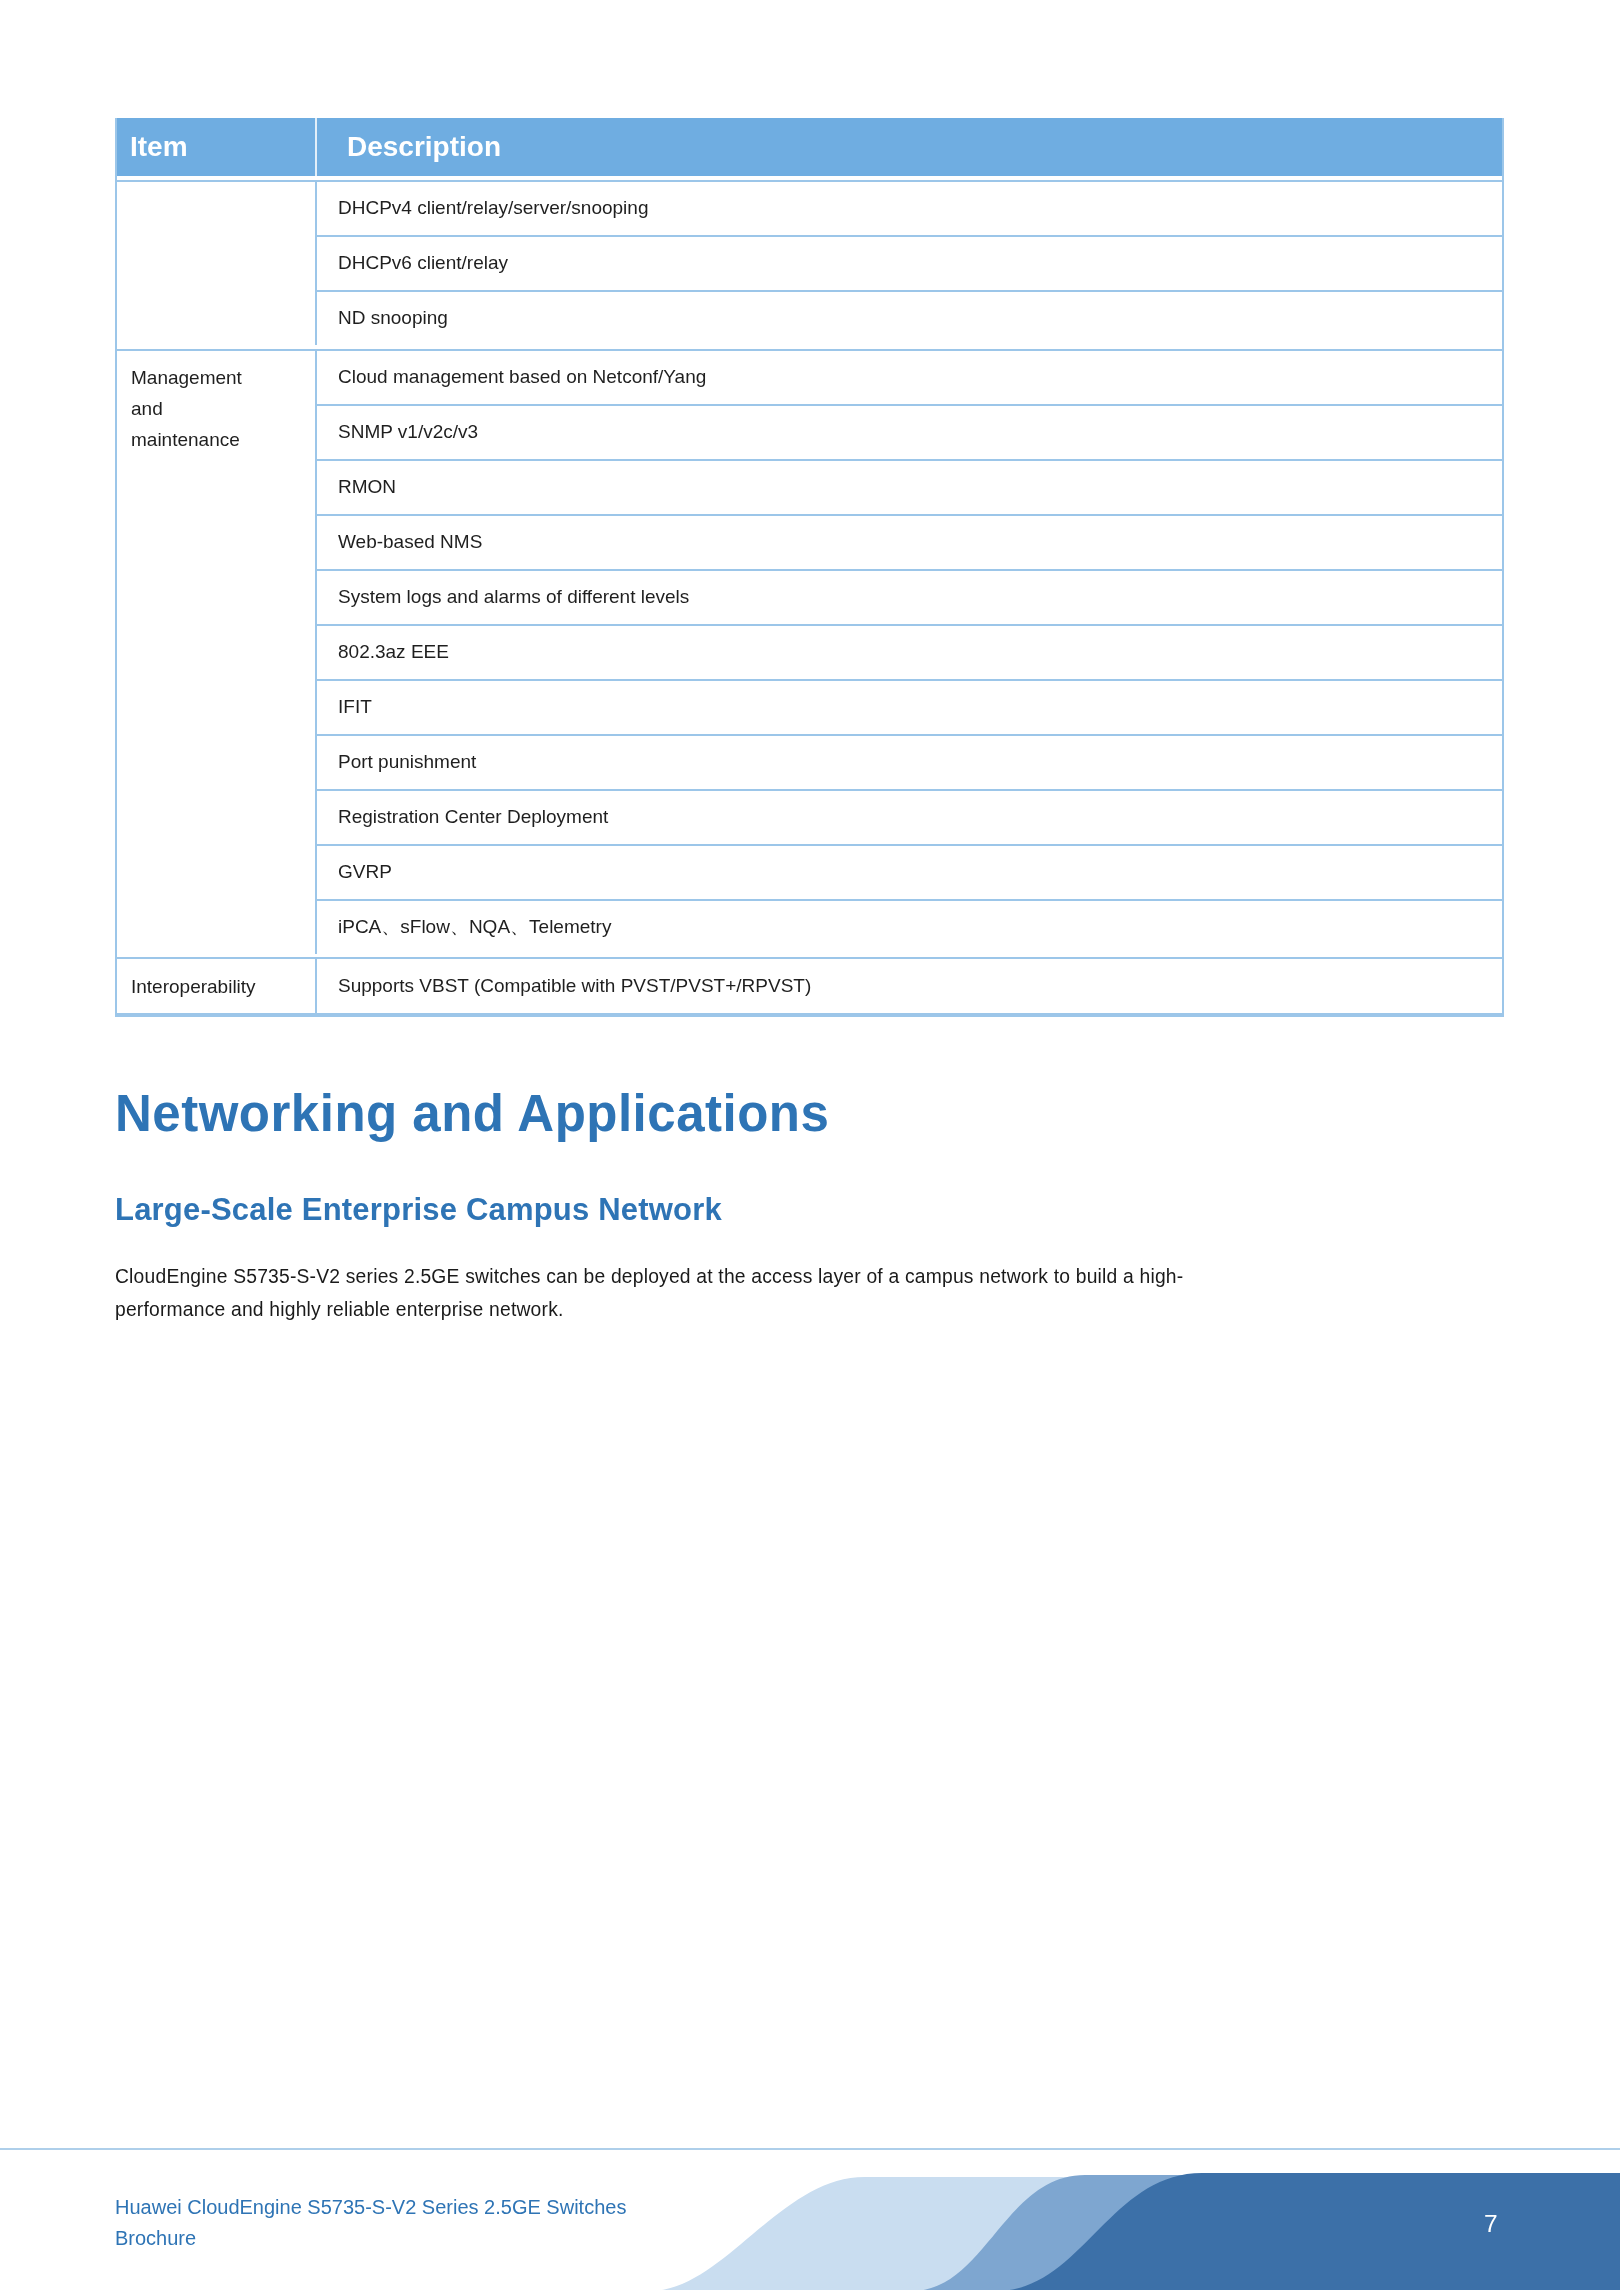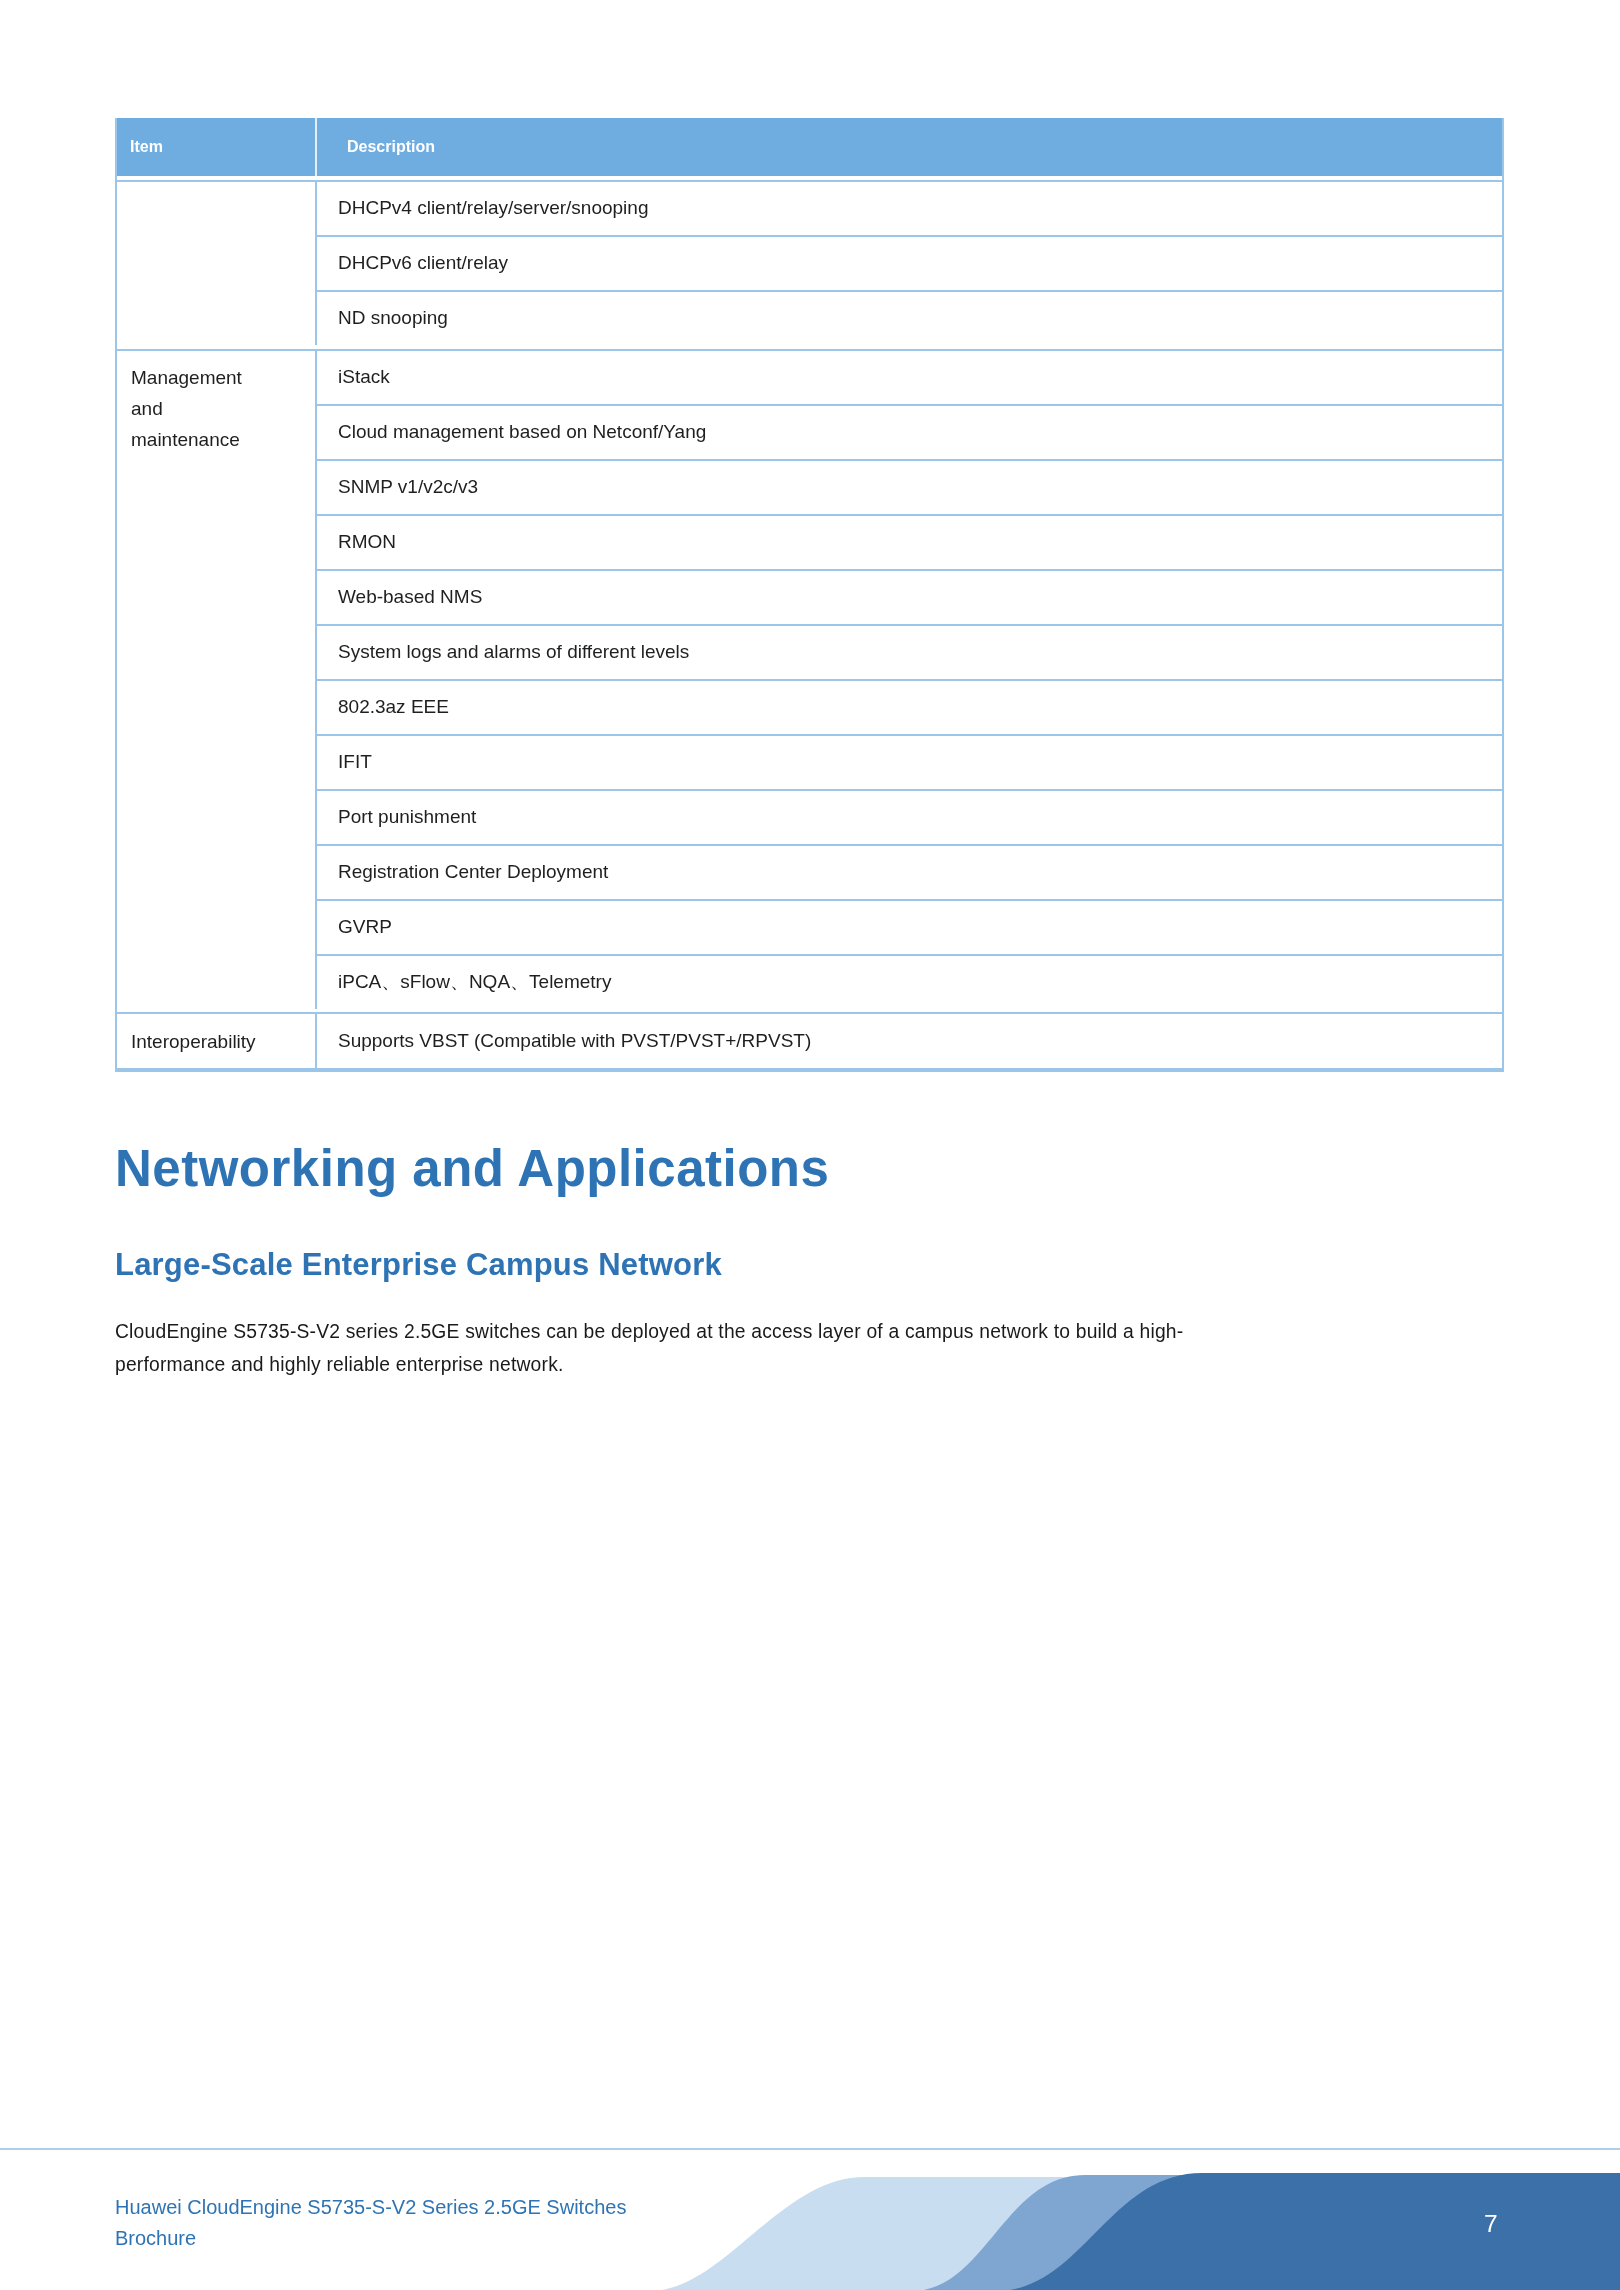--- a/index.html
+++ b/index.html
@@ -21,21 +21,21 @@
   .spec-table{
     width:100%;
     box-sizing:border-box;
     border-left:2.8px solid var(--border);
     border-right:2.8px solid var(--border);
     border-bottom:4.7px solid var(--border);
   }
   .thead{
     display:flex;height:58px;
     background:var(--header-bg);
-    color:#fff;font-weight:bold;font-size:16px;
+    color:#fff;font-weight:bold;font-size:28px;
     margin-bottom:3.8px;
   }
   .th-item{
     width:200px;box-sizing:border-box;flex-shrink:0;
     border-right:2.8px solid rgba(255,255,255,.8);
     display:flex;align-items:center;padding-left:13px;
   }
   .th-desc{flex:1;display:flex;align-items:center;padding-left:30px;}
   .tgroup{display:flex;border-top:2.8px solid var(--border);}
   .tgroup + .tgroup{margin-top:3.8px;}
@@ -97,21 +97,20 @@
             <div class="item-cell"></div>
             <div class="desc-col">
               <div class="desc-row">DHCPv4 client/relay/server/snooping</div>
               <div class="desc-row">DHCPv6 client/relay</div>
               <div class="desc-row">ND snooping</div>
             </div>
           </div>
           <div class="tgroup">
             <div class="item-cell">Management and maintenance</div>
             <div class="desc-col">
-              <div class="desc-row">iStack</div>
               <div class="desc-row">Cloud management based on Netconf/Yang</div>
               <div class="desc-row">SNMP v1/v2c/v3</div>
               <div class="desc-row">RMON</div>
               <div class="desc-row">Web-based NMS</div>
               <div class="desc-row">System logs and alarms of different levels</div>
               <div class="desc-row">802.3az EEE</div>
               <div class="desc-row">IFIT</div>
               <div class="desc-row">Port punishment</div>
               <div class="desc-row">Registration Center Deployment</div>
               <div class="desc-row">GVRP</div>

